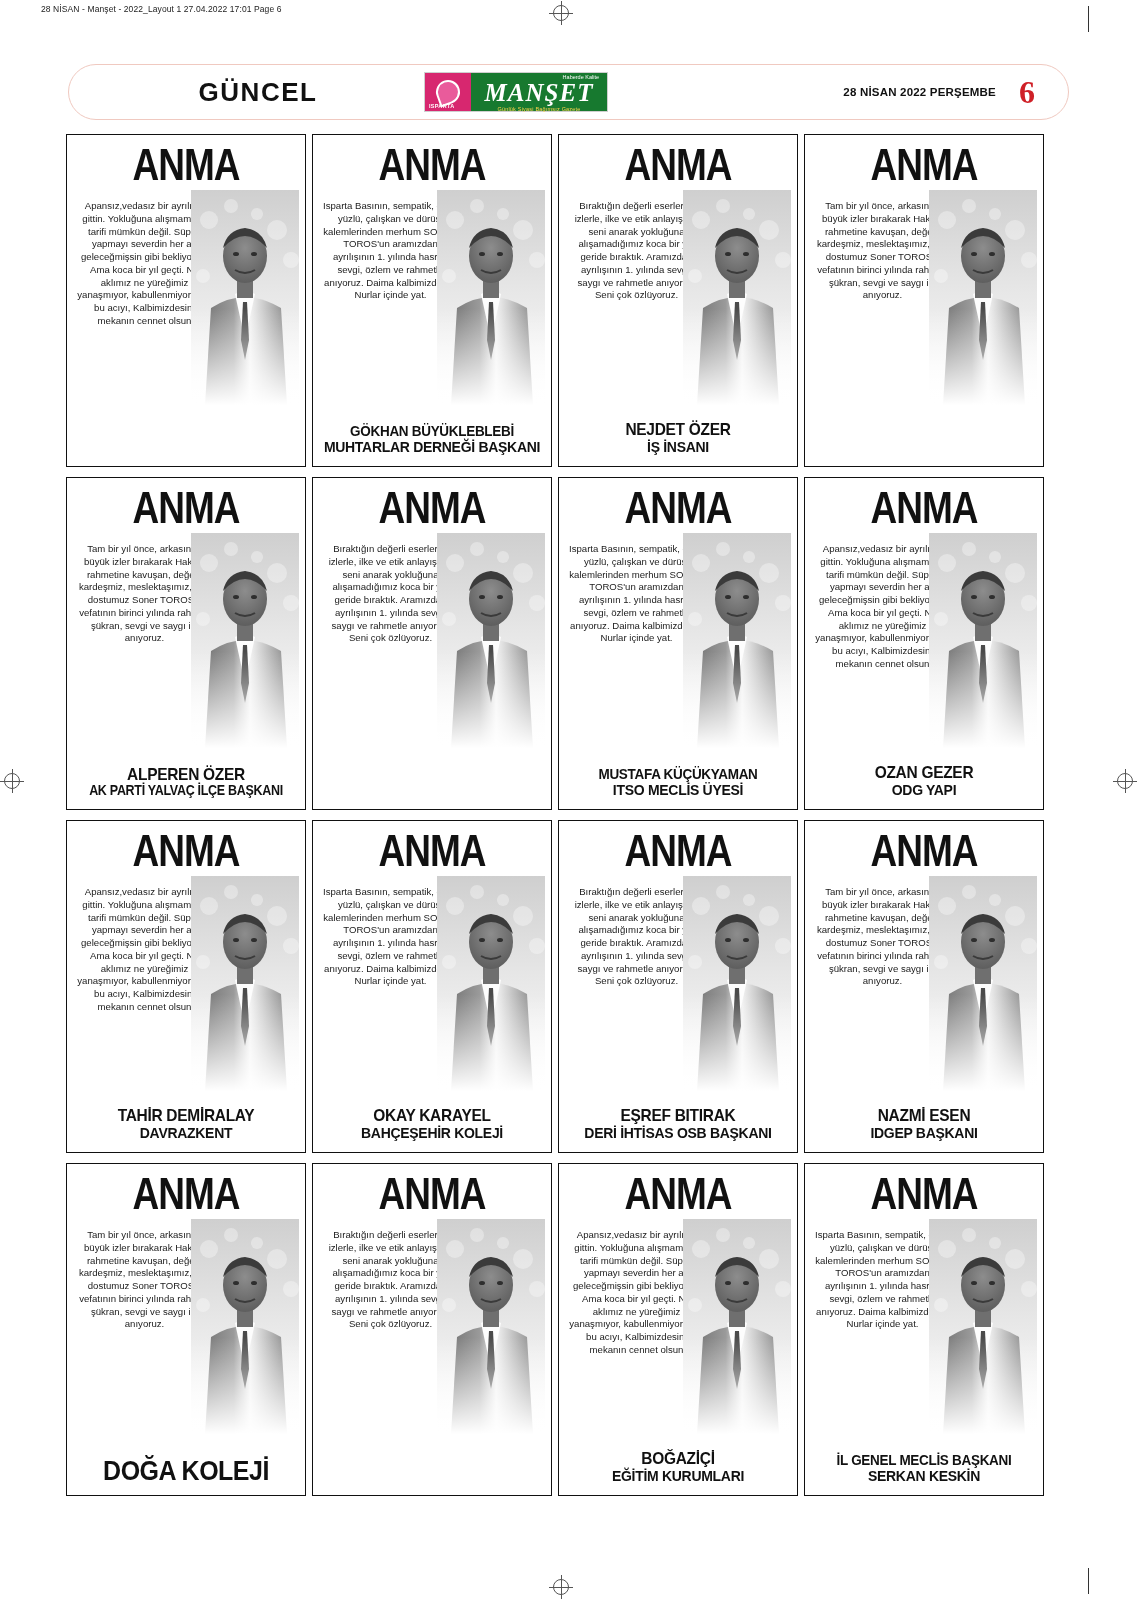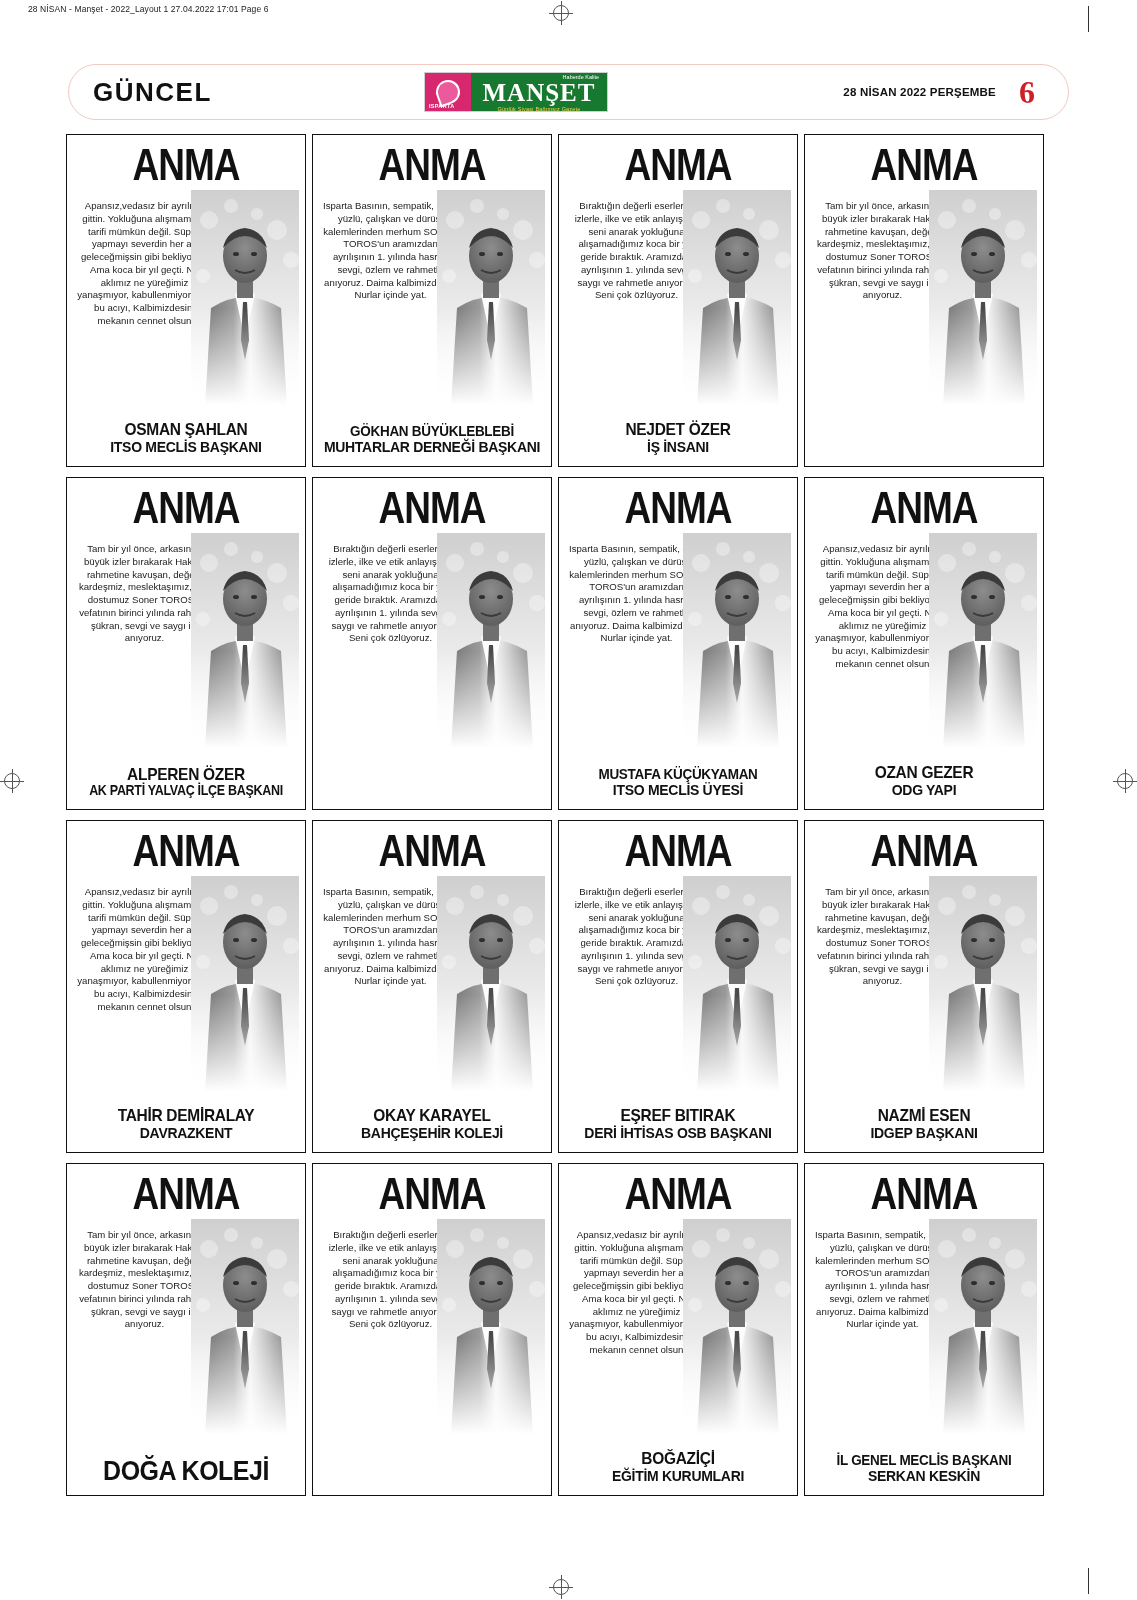--- a/index.html
+++ b/index.html
@@ -9,21 +9,21 @@
     height: 1600px;
     background: #ffffff;
     font-family: "Liberation Sans", sans-serif;
     position: relative;
     overflow: hidden;
   }
 
   
   .crop-text {
     position: absolute;
-    top: 4px; left: 28px;
+    top: 4px; left: 41px;
     font-size: 8.5px;
     color: #222;
     letter-spacing: 0.1px;
     white-space: nowrap;
   }
   .reg-mark {
     position: absolute;
     width: 16px; height: 16px;
     border-radius: 50%;
     border: 1px solid #555;
@@ -57,20 +57,21 @@
     display: flex;
     align-items: center;
   }
   .masthead-title {
     font-size: 26px;
     font-weight: 700;
     letter-spacing: 1.5px;
     color: #111;
     margin-left: 24px;
     width: 330px;
+    text-align: center;
   }
   .logo-wrap {
     width: 186px;
     height: 44px;
     display: flex;
     align-items: center;
     justify-content: center;
     position: relative;
   }
   .logo-box {
@@ -113,20 +114,21 @@
     align-items: center;
     position: relative;
   }
   .logo-manset {
     font-family: "Liberation Serif", serif;
     font-size: 25px;
     font-weight: 700;
     color: #ffffff;
     letter-spacing: 1px;
     line-height: 1;
+    font-style: italic;
     text-align: right;
   }
   .logo-tag-top {
     position: absolute;
     top: 1px; right: 8px;
     font-size: 5.5px;
     color: #ffffff;
   }
   .logo-tag-bottom {
     position: absolute;
@@ -310,24 +312,20 @@
 
     <ellipse cx="54" cy="66" rx="22" ry="27" fill="url(#sk0)"></ellipse>
     <path d="M32 58 Q54 34 76 58 Q72 40 54 38 Q36 40 32 58 Z" fill="#3b3b3b"></path>
     <ellipse cx="45" cy="64" rx="3" ry="2" fill="#2e2e2e"></ellipse>
     <ellipse cx="63" cy="64" rx="3" ry="2" fill="#2e2e2e"></ellipse>
     <path d="M44 80 Q54 86 64 80" stroke="#3a3a3a" stroke-width="2" fill="none"></path>
     <rect width="108" height="215" fill="url(#fade0)"></rect>
   </svg>
         </div>
       </div>
-      <div class="ad-names">
-        <div class="ad-name">OSMAN ŞAHLAN</div>
-        <div class="ad-role">ITSO MECLİS BAŞKANI</div>
-      </div>
     </div>
     <div class="ad">
       <div class="ad-title">ANMA</div>
       <div class="ad-body">
         <div class="ad-text">Isparta Basının, sempatik, güler yüzlü, çalışkan ve dürüst kalemlerinden merhum SONER TOROS'un aramızdan ayrılışının 1. yılında hasret, sevgi, özlem ve rahmetle anıyoruz. Daima kalbimizdesin. Nurlar içinde yat.</div>
         <div class="ad-photo">
           <svg width="108" height="215" viewBox="0 0 108 215" xmlns="http://www.w3.org/2000/svg" aria-hidden="true">
     <defs>
       <linearGradient id="bg1" x1="0" y1="0" x2="0" y2="1">
         <stop offset="0%" stop-color="#cfcfcf"></stop>

